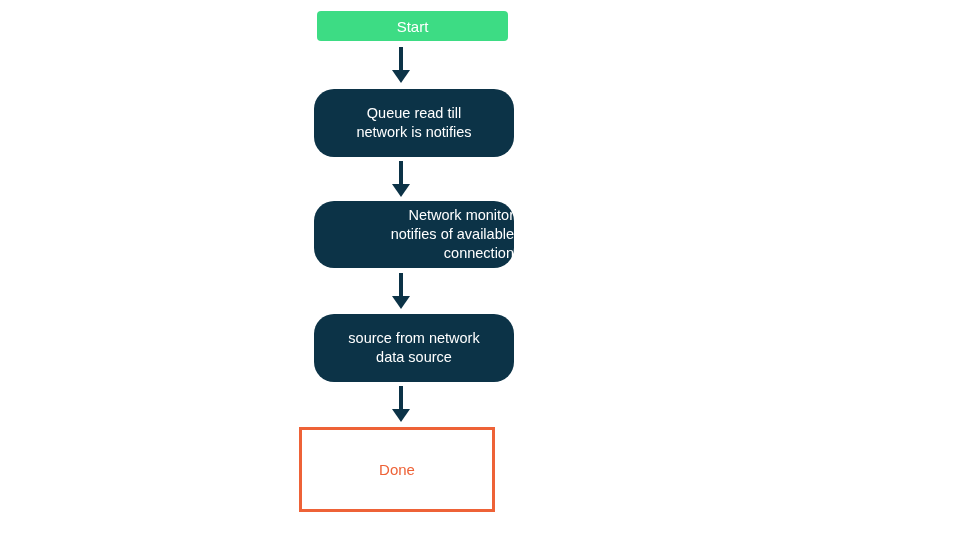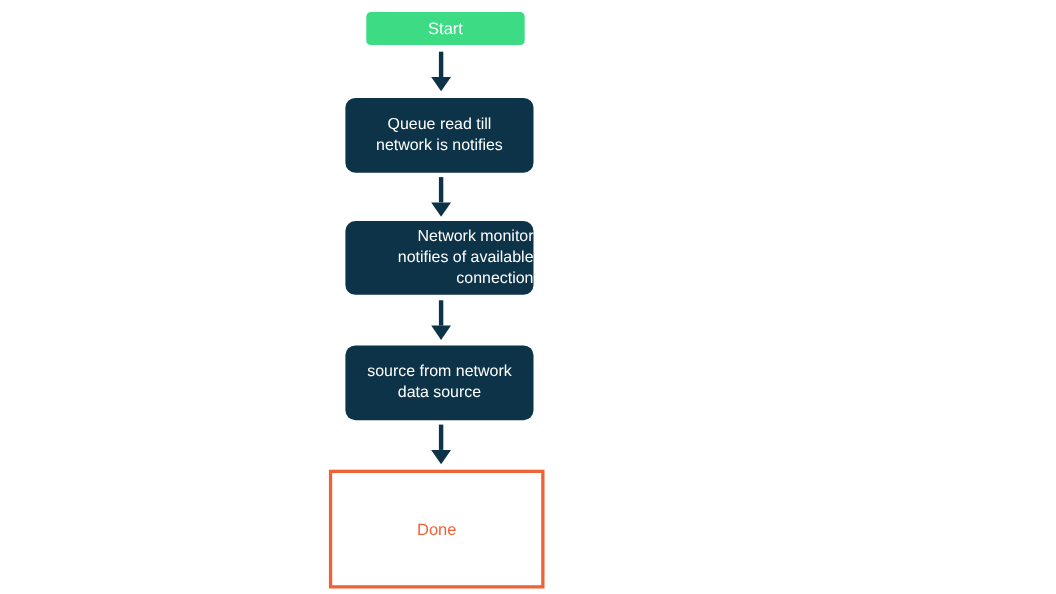--- a/index.html
+++ b/index.html
@@ -25,42 +25,42 @@
   }
   .node {
     position: absolute;
     display: flex;
     flex-direction: column;
     align-items: center;
     justify-content: center;
     text-align: center;
   }
   .node-start {
-    left: 333px; top: 11px;
-    width: 144px; height: 30px;
+    left: 317px; top: 11px;
+    width: 191px; height: 30px;
     background: var(--start-bg);
     border-radius: 4px;
     color: var(--node-text);
     font-size: 15px;
   }
   .node-dark {
     left: 314px;
-    width: 171px;
+    width: 200px;
     background: var(--node-bg);
-    border-radius: 9px;
+    border-radius: 20px;
     color: var(--node-text);
     font-size: 14.5px;
     line-height: 19px;
   }
   .node-queue   { top: 89px;  height: 68px; }
   .node-monitor { top: 201px; height: 67px; align-items: flex-end; }
   .node-update  { top: 314px; height: 68px; }
   .node-done {
     left: 299px; top: 427px;
-    width: 196px; height: 108px;
+    width: 196px; height: 85px;
     background: var(--canvas-bg);
     border: 3px solid var(--done-border);
     color: var(--done-text);
     font-size: 15px;
   }
   .arrow {
     position: absolute;
     left: 392px;
     width: 18px;
     display: flex;

